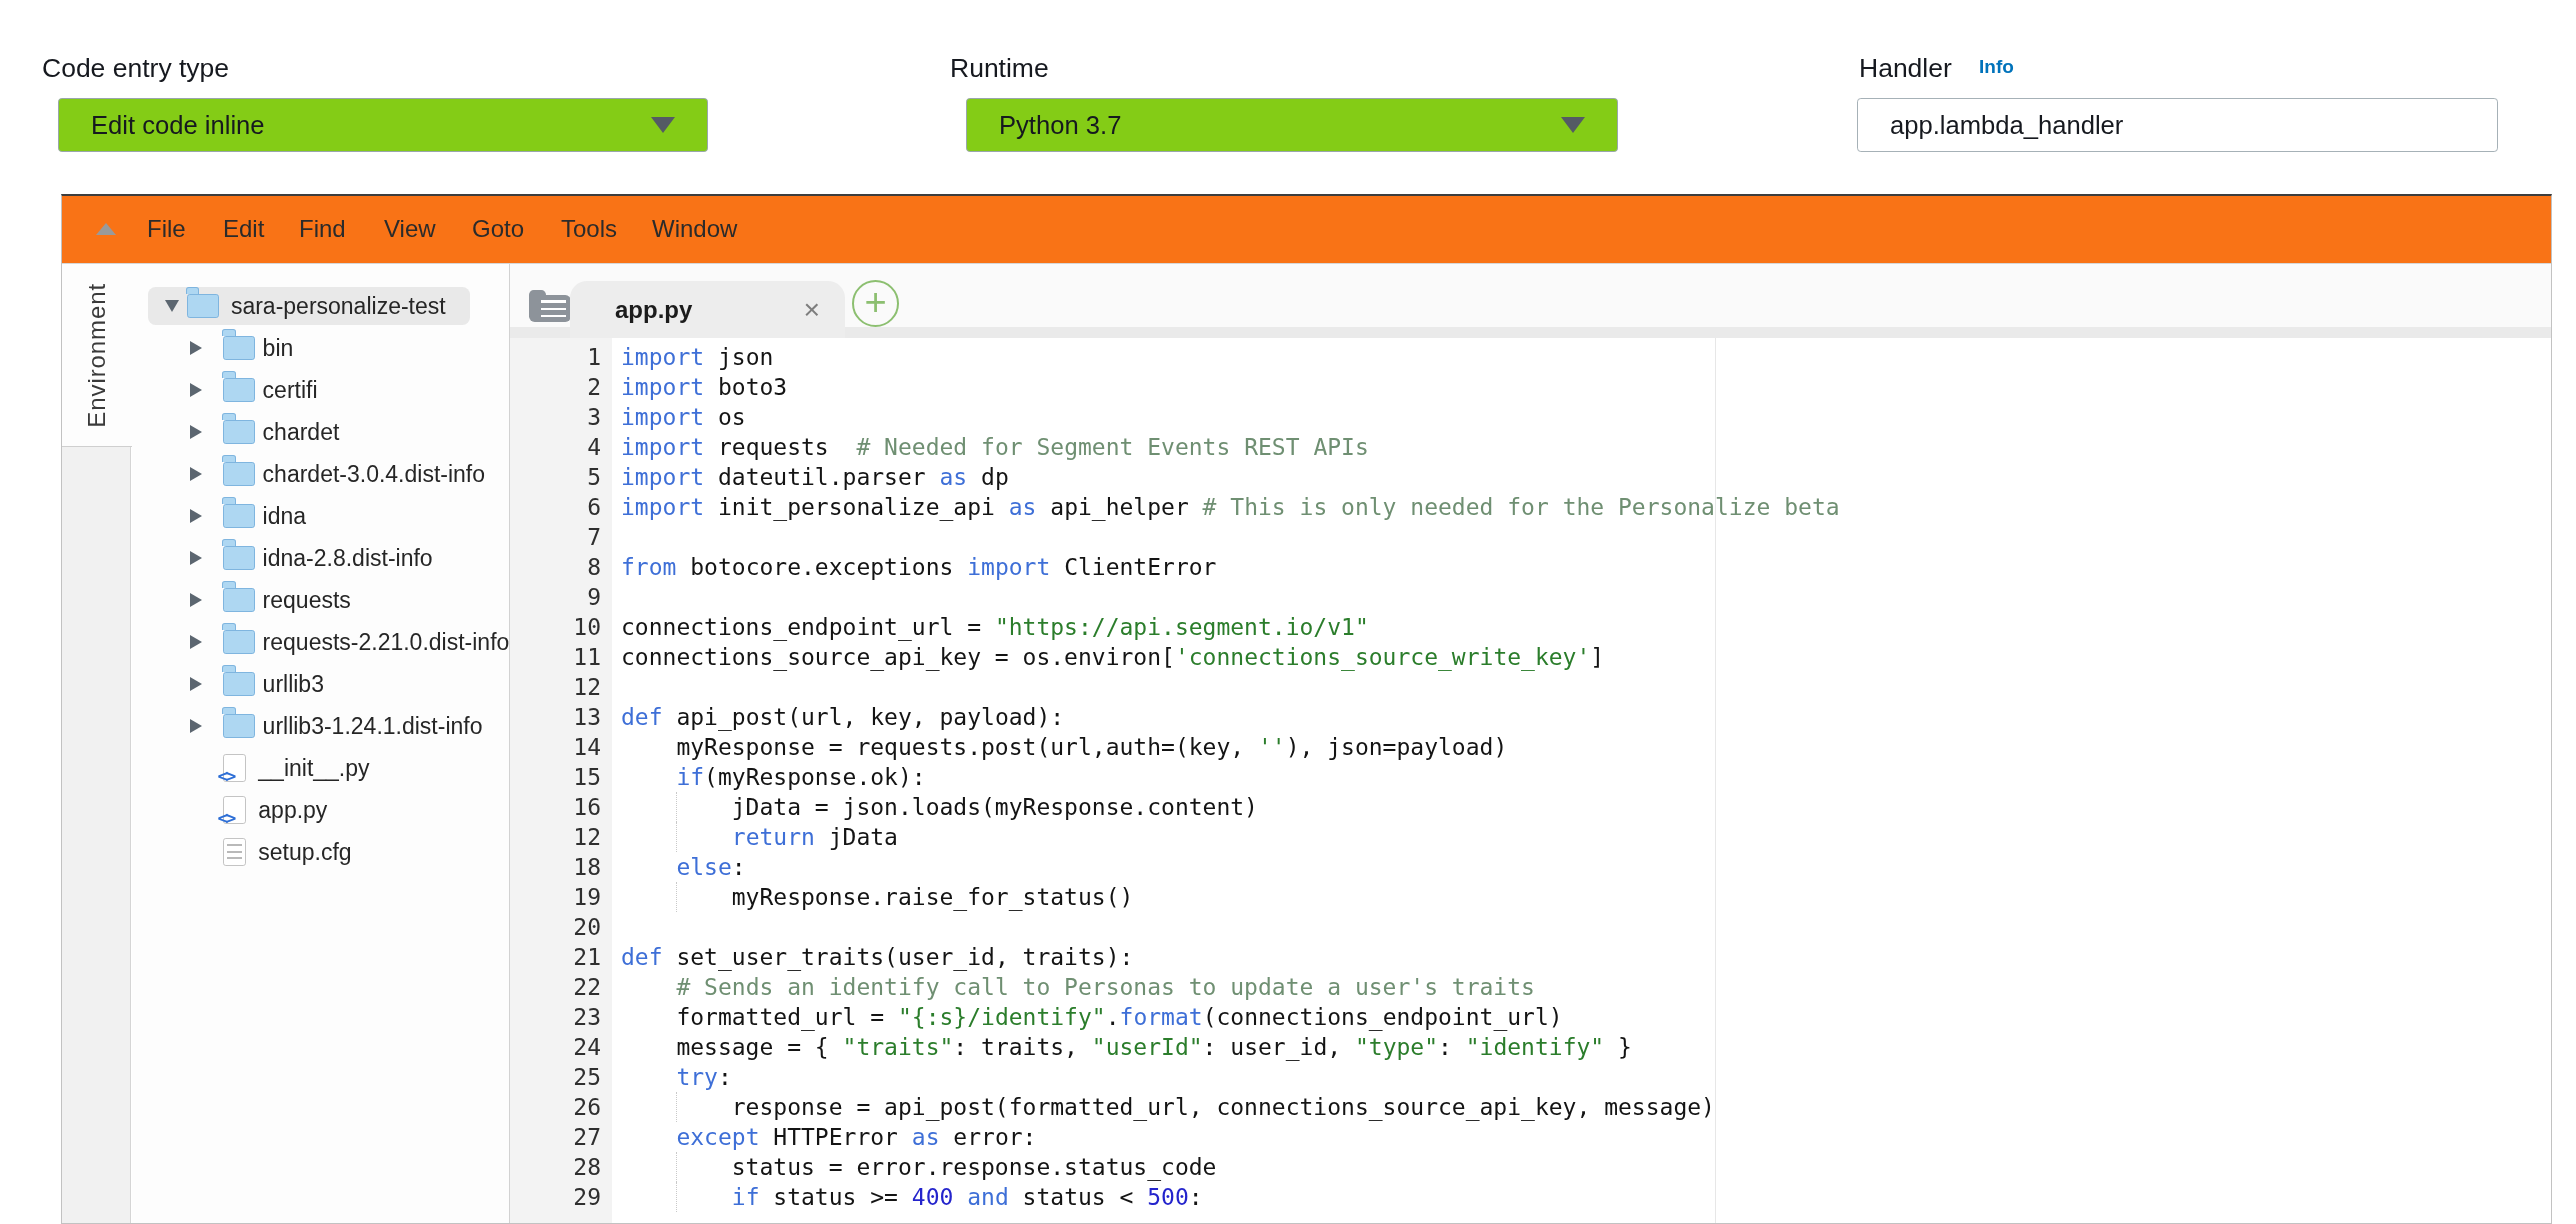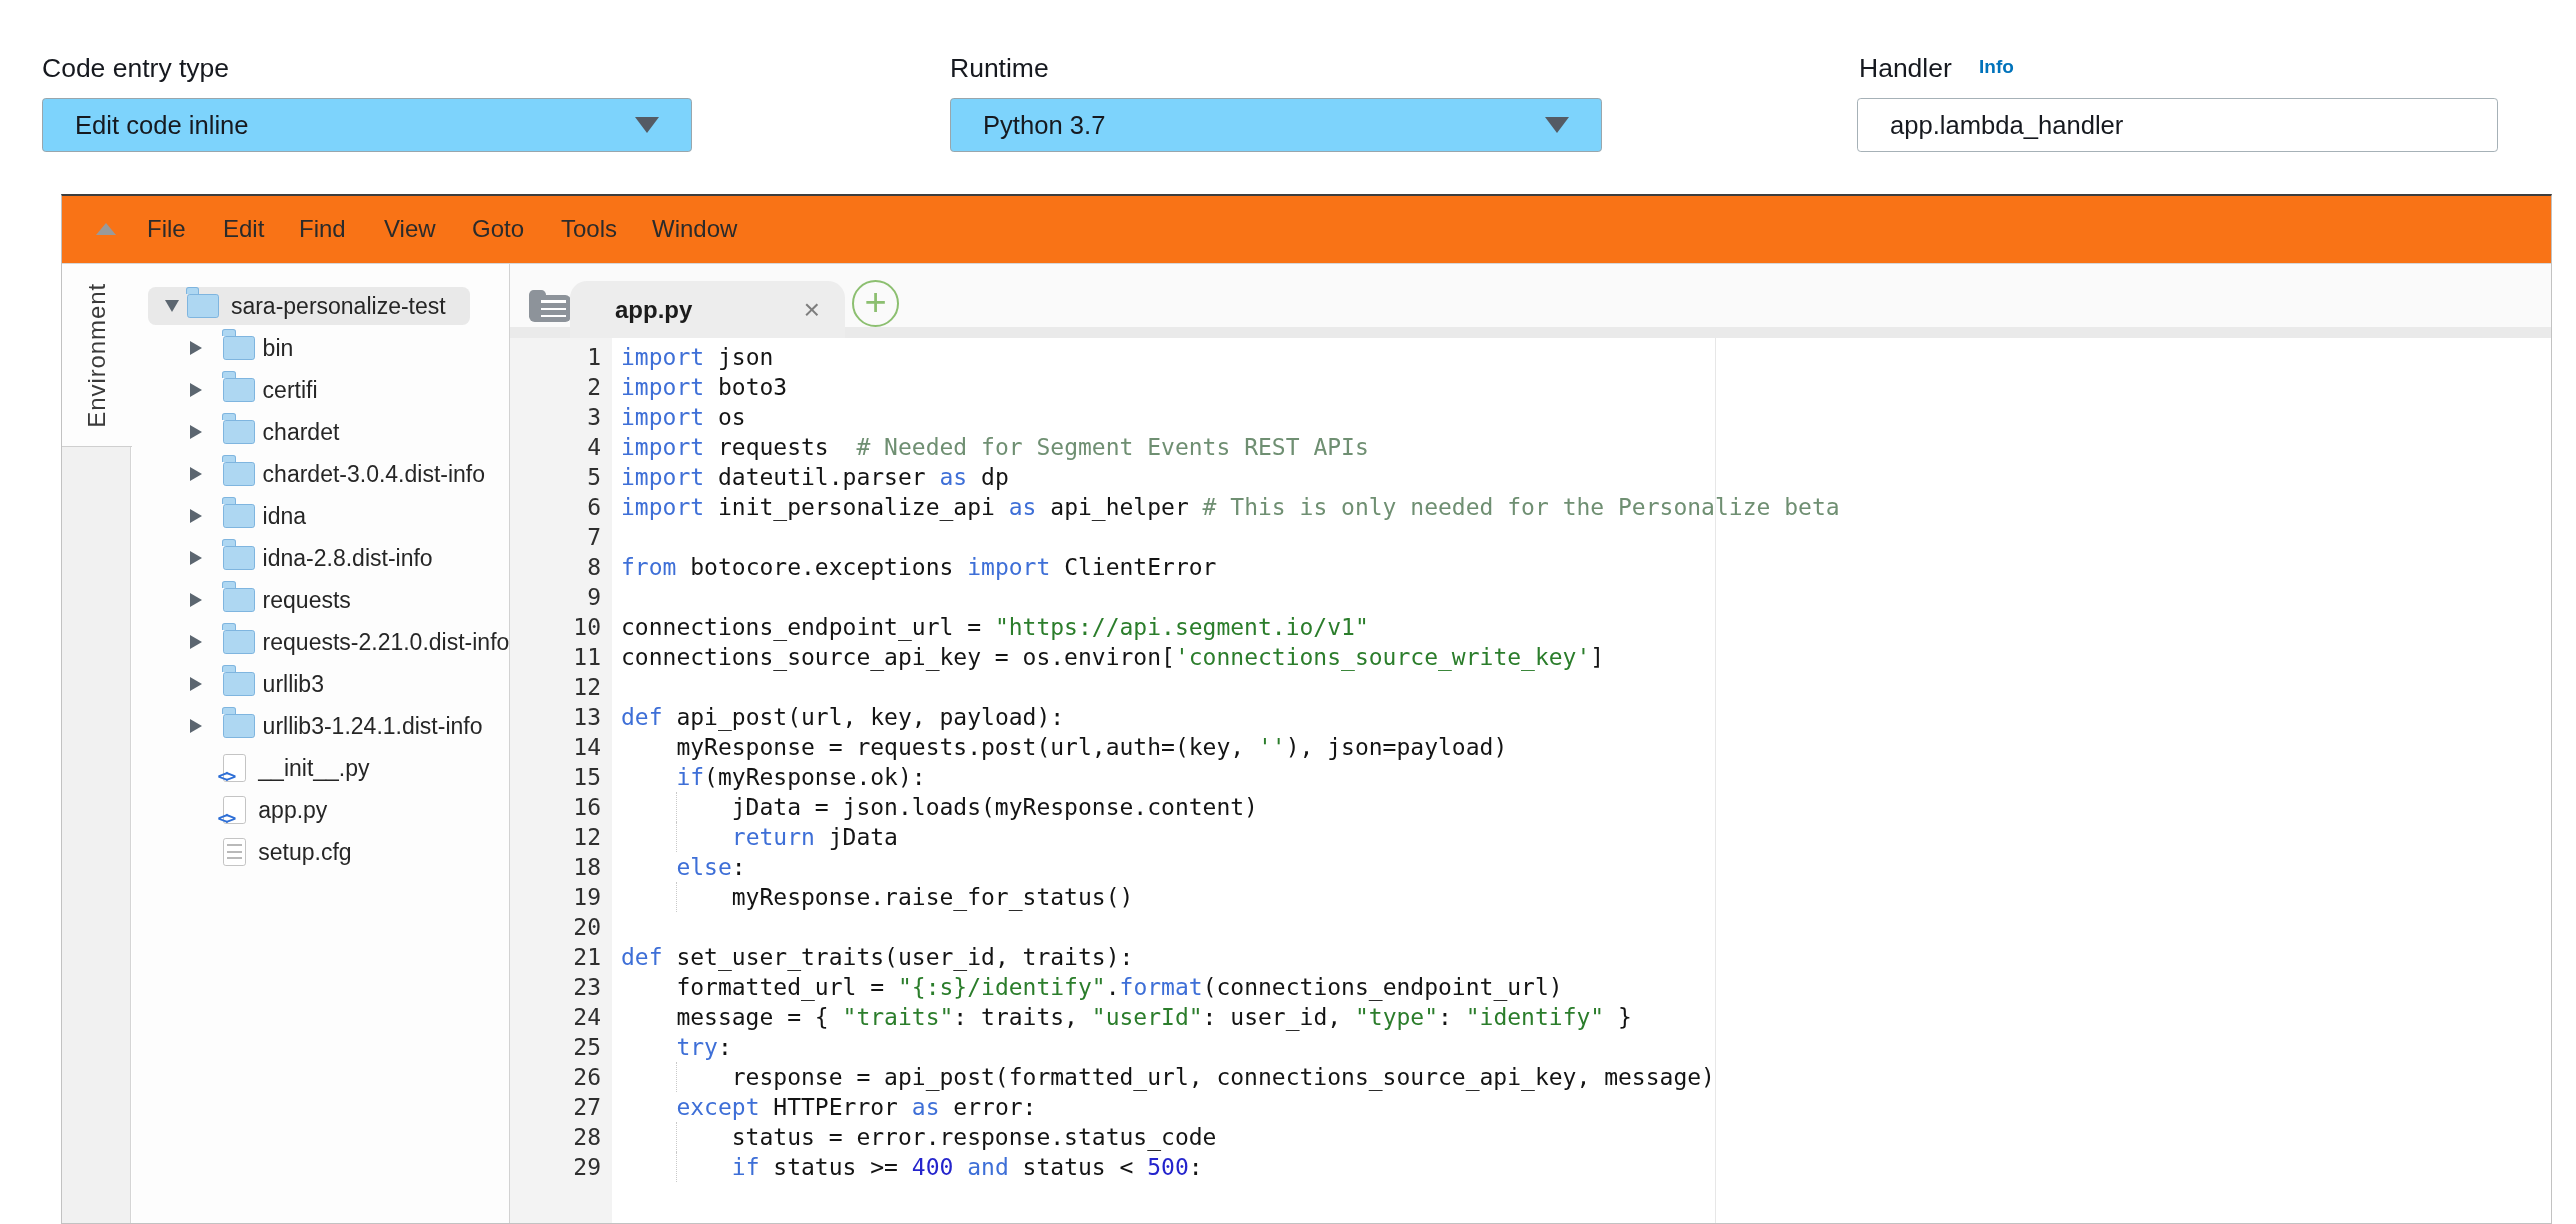--- a/index.html
+++ b/index.html
@@ -1,21 +1,21 @@
 <!DOCTYPE html>
 <html style="font-size:15px"><head>
 <meta charset="utf-8">
 <style>
   html,body{margin:0;padding:0;width:2576px;height:1225px;background:#fff;overflow:hidden;
     font-family:"Liberation Sans",sans-serif;-webkit-font-smoothing:antialiased;}
 
   
   .field-label{position:absolute;top:53px;font-size:26.5px;font-weight:500;color:#16191f;}
-  .select-box{position:absolute;top:98px;height:54px;background:#7dd3fc;border:1.9px solid #99a6ac;
-    border-radius:3.8px;box-sizing:border-box;display:flex;align-items:center;cursor:pointer;}
+  .select-box{position:absolute;top:98px;height:54px;background:#84cc16;border:1.9px solid #99a6ac;
+    border-radius:3.8px;box-sizing:border-box;display:flex;align-items:center;cursor:pointer;margin-left:16px;}
   .select-box .sel-text{margin-left:32px;font-size:25.6px;color:#16191f;}
   .select-caret{position:absolute;right:32px;top:18px;width:0;height:0;
     border-left:12.3px solid transparent;border-right:12.3px solid transparent;border-top:16px solid #545b64;}
   #handler-input{position:absolute;left:1857px;top:98px;width:641px;height:54px;box-sizing:border-box;
     border:1.9px solid #a6b1b7;border-radius:3.8px;font-size:25.6px;color:#16191f;padding:0 0 0 32px;outline:none;
     font-family:"Liberation Sans",sans-serif;}
   .info-link{position:absolute;left:1979px;top:56px;font-size:19px;font-weight:bold;color:#0073bb;cursor:pointer;}
 
   
   .ide{position:absolute;left:61px;top:194px;width:2491px;height:1030px;background:#fff;
@@ -300,20 +300,24 @@
             </div>
             <div class="cline">
               <span class="lineno">20</span>
               <span class="ltext"></span>
             </div>
             <div class="cline">
               <span class="lineno">21</span>
               <span class="ltext"><span class="tk-k">def</span><span class="tk-p"> set_user_traits(user_id, traits):</span></span>
             </div>
             <div class="cline">
+              <span class="lineno">22</span>
+              <span class="ltext"><span class="tk-p">    </span><span class="tk-c"># Sends an identify call to Personas to update a user's traits</span></span>
+            </div>
+            <div class="cline">
               <span class="lineno">23</span>
               <span class="ltext"><span class="tk-p">    formatted_url = </span><span class="tk-s">"{:s}/identify"</span><span class="tk-p">.</span><span class="tk-f">format</span><span class="tk-p">(connections_endpoint_url)</span></span>
             </div>
             <div class="cline">
               <span class="lineno">24</span>
               <span class="ltext"><span class="tk-p">    message = { </span><span class="tk-s">"traits"</span><span class="tk-p">: traits, </span><span class="tk-s">"userId"</span><span class="tk-p">: user_id, </span><span class="tk-s">"type"</span><span class="tk-p">: </span><span class="tk-s">"identify"</span><span class="tk-p"> }</span></span>
             </div>
             <div class="cline">
               <span class="lineno">25</span>
               <span class="ltext"><span class="tk-p">    </span><span class="tk-k">try</span><span class="tk-p">:</span></span>

